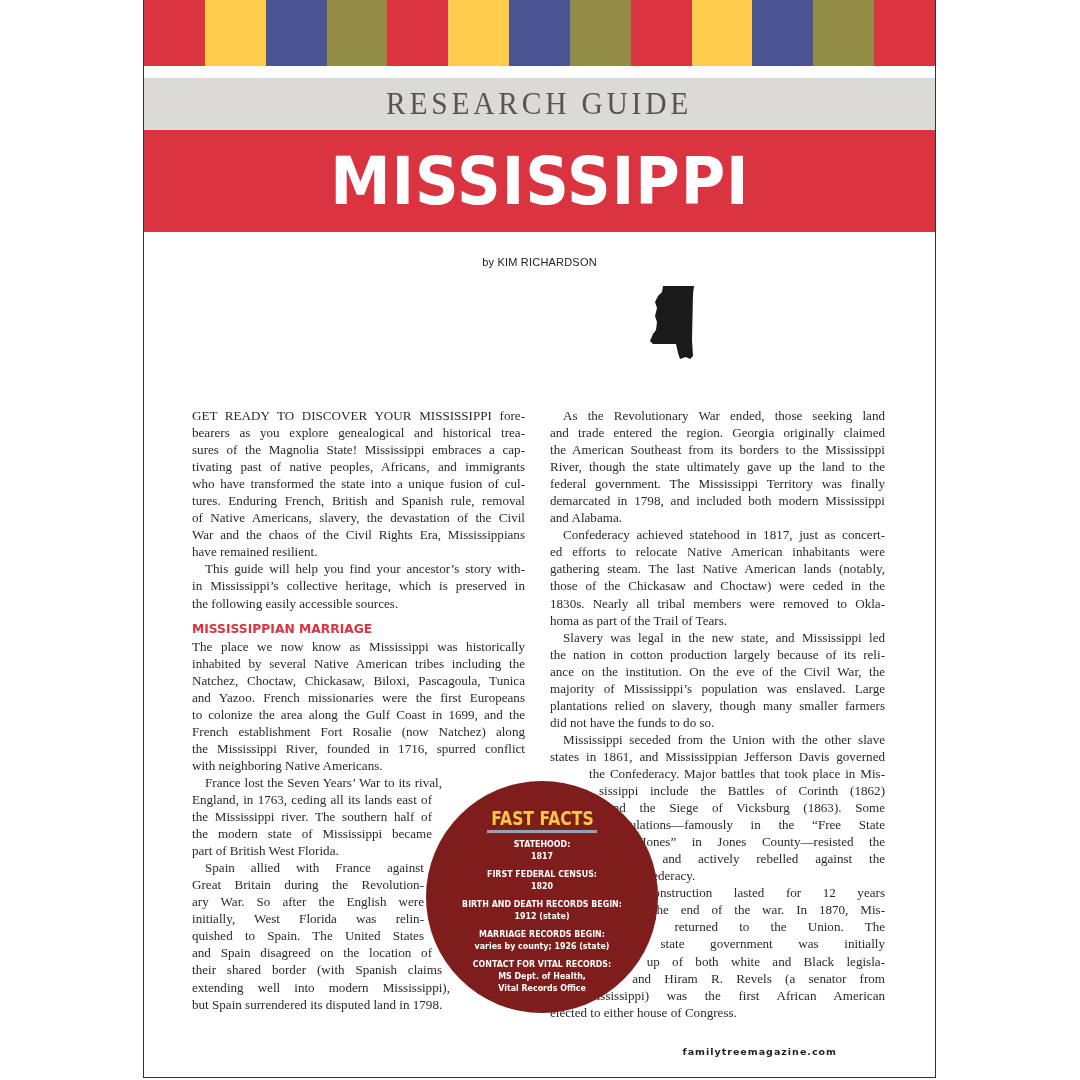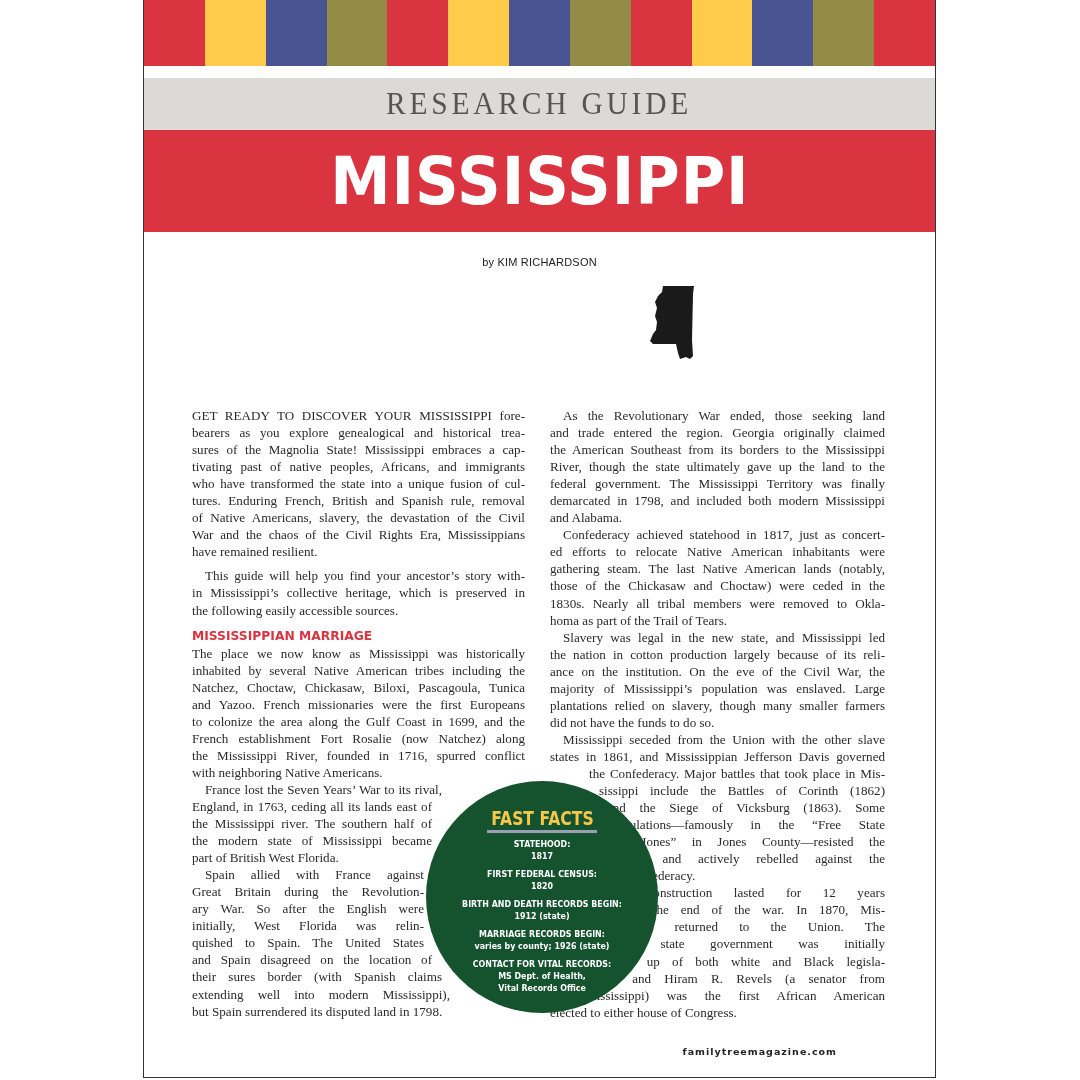--- a/index.html
+++ b/index.html
@@ -39,21 +39,21 @@
   .colA { left:48px; top:407px; width:333px; }
   .colB { left:406px; top:407px; width:335px; }
   .section-head {
     font-family:"DejaVu Sans", sans-serif; font-weight:bold; color:#d9343f; font-size:12.3px;
     margin-top:9px; letter-spacing:0; line-height:17px;
   }
   .line { display:block; text-align:justify; text-align-last:justify; white-space:nowrap; }
   .line.last { text-align-last:left; }
   .facts {
     position:absolute; left:282px; top:781px; width:232px; height:232px; border-radius:50%;
-    background:#14532d; color:#fff; text-align:center; font-family:"DejaVu Sans", sans-serif;
+    background:#7f1d1d; color:#fff; text-align:center; font-family:"DejaVu Sans", sans-serif;
   }
   .facts-title {
     margin-top:26px; font-size:19px; font-weight:bold; color:#f8c64a; letter-spacing:0;
     transform:scaleX(0.82); display:inline-block;
   }
   .facts-rule { width:110px; height:3px; background:#9aa0b4; margin:1px auto 5px; }
   .fact { margin-bottom:6px; }
   .fact-label, .fact-value { font-size:9px; font-weight:bold; line-height:12px; transform:scaleX(0.88); }
   .footer-url {
     position:absolute; right:98px; top:1046px; font-family:"DejaVu Sans", sans-serif;
@@ -101,21 +101,21 @@
         <span class="line">bearers as you explore genealogical and historical trea-</span>
         <span class="line">sures of the Magnolia State! Mississippi embraces a cap-</span>
         <span class="line">tivating past of native peoples, Africans, and immigrants</span>
         <span class="line">who have transformed the state into a unique fusion of cul-</span>
         <span class="line">tures. Enduring French, British and Spanish rule, removal</span>
         <span class="line">of Native Americans, slavery, the devastation of the Civil</span>
         <span class="line">War and the chaos of the Civil Rights Era, Mississippians</span>
         <span class="line last">have remained resilient.</span>
       </div>
     <div id="guideA">
-        <span class="line" style="padding-left: 13px; margin-top: 7px;">This guide will help you find your ancestor’s story with-</span>
+        <span class="line" style="padding-left: 13px;">This guide will help you find your ancestor’s story with-</span>
         <span class="line">in Mississippi’s collective heritage, which is preserved in</span>
         <span class="line last">the following easily accessible sources.</span>
       </div>
     <div class="section-head">MISSISSIPPIAN MARRIAGE</div>
     <div id="histA">
         <span class="line">The place we now know as Mississippi was historically</span>
         <span class="line">inhabited by several Native American tribes including the</span>
         <span class="line">Natchez, Choctaw, Chickasaw, Biloxi, Pascagoula, Tunica</span>
         <span class="line">and Yazoo. French missionaries were the first Europeans</span>
         <span class="line">to colonize the area along the Gulf Coast in 1699, and the</span>
@@ -130,21 +130,21 @@
         <span class="line" style="width: 240px; box-sizing: border-box;">the modern state of Mississippi became</span>
         <span class="line last" style="width: 240px; box-sizing: border-box;">part of British West Florida.</span>
       </div>
     <div id="spainA">
         <span class="line" style="padding-left: 13px; width: 232px; box-sizing: border-box;">Spain allied with France against</span>
         <span class="line" style="width: 232px; box-sizing: border-box;">Great Britain during the Revolution-</span>
         <span class="line" style="width: 232px; box-sizing: border-box;">ary War. So after the English were</span>
         <span class="line" style="width: 232px; box-sizing: border-box;">initially, West Florida was relin-</span>
         <span class="line" style="width: 232px; box-sizing: border-box;">quished to Spain. The United States</span>
         <span class="line" style="width: 240px; box-sizing: border-box;">and Spain disagreed on the location of</span>
-        <span class="line" style="width: 250px; box-sizing: border-box;">their sures border (with Spanish claims</span>
+        <span class="line" style="width: 250px; box-sizing: border-box;">their shared border (with Spanish claims</span>
         <span class="line" style="width: 258px; box-sizing: border-box;">extending well into modern Mississippi),</span>
         <span class="line last" style="box-sizing: border-box;">but Spain surrendered its disputed land in 1798.</span>
       </div>
   </div>
 
   <div class="col colB">
     <div id="revB">
         <span class="line" style="padding-left: 13px;">As the Revolutionary War ended, those seeking land</span>
         <span class="line">and trade entered the region. Georgia originally claimed</span>
         <span class="line">the American Southeast from its borders to the Mississippi</span>

